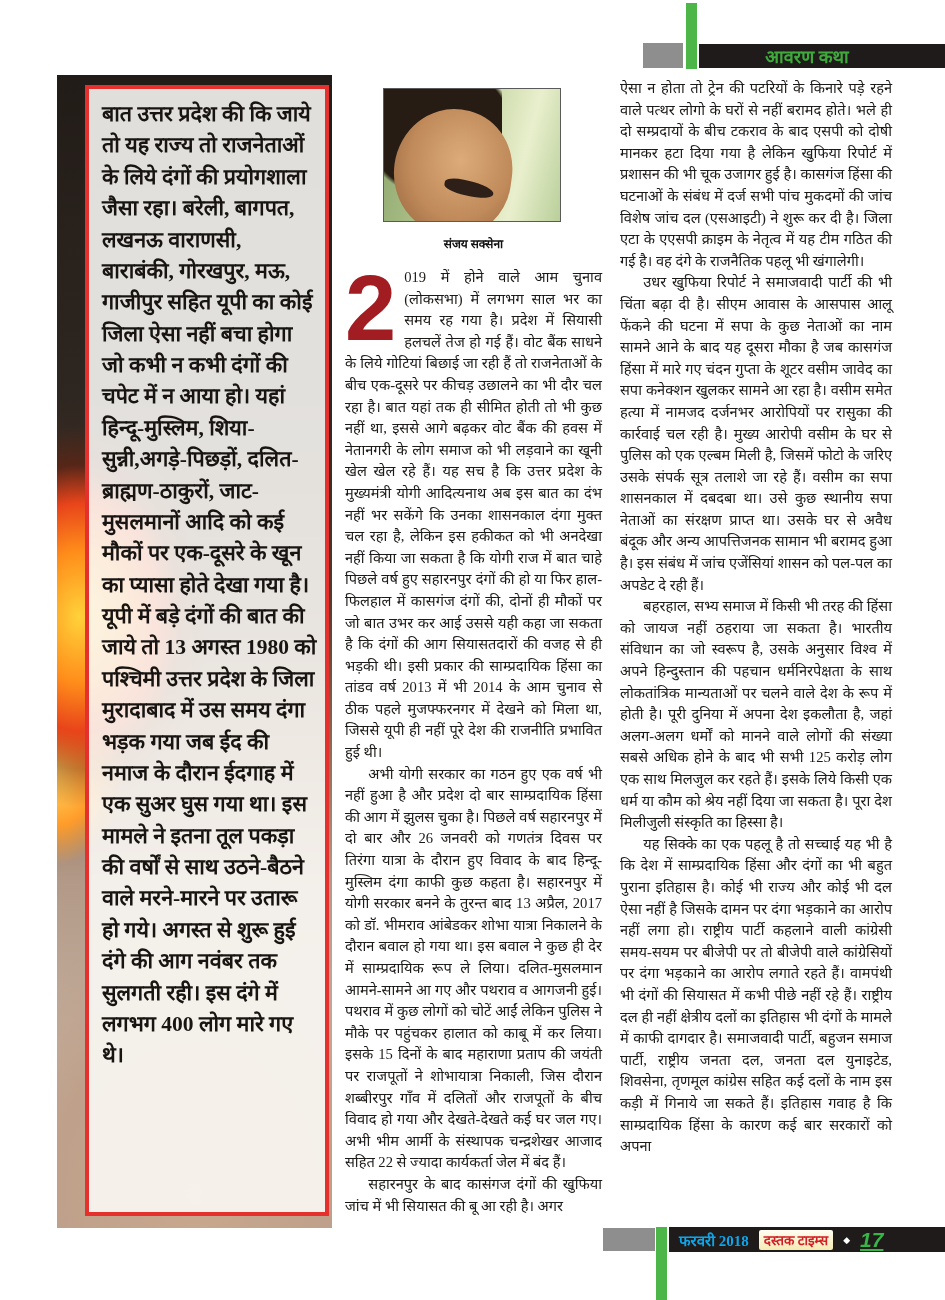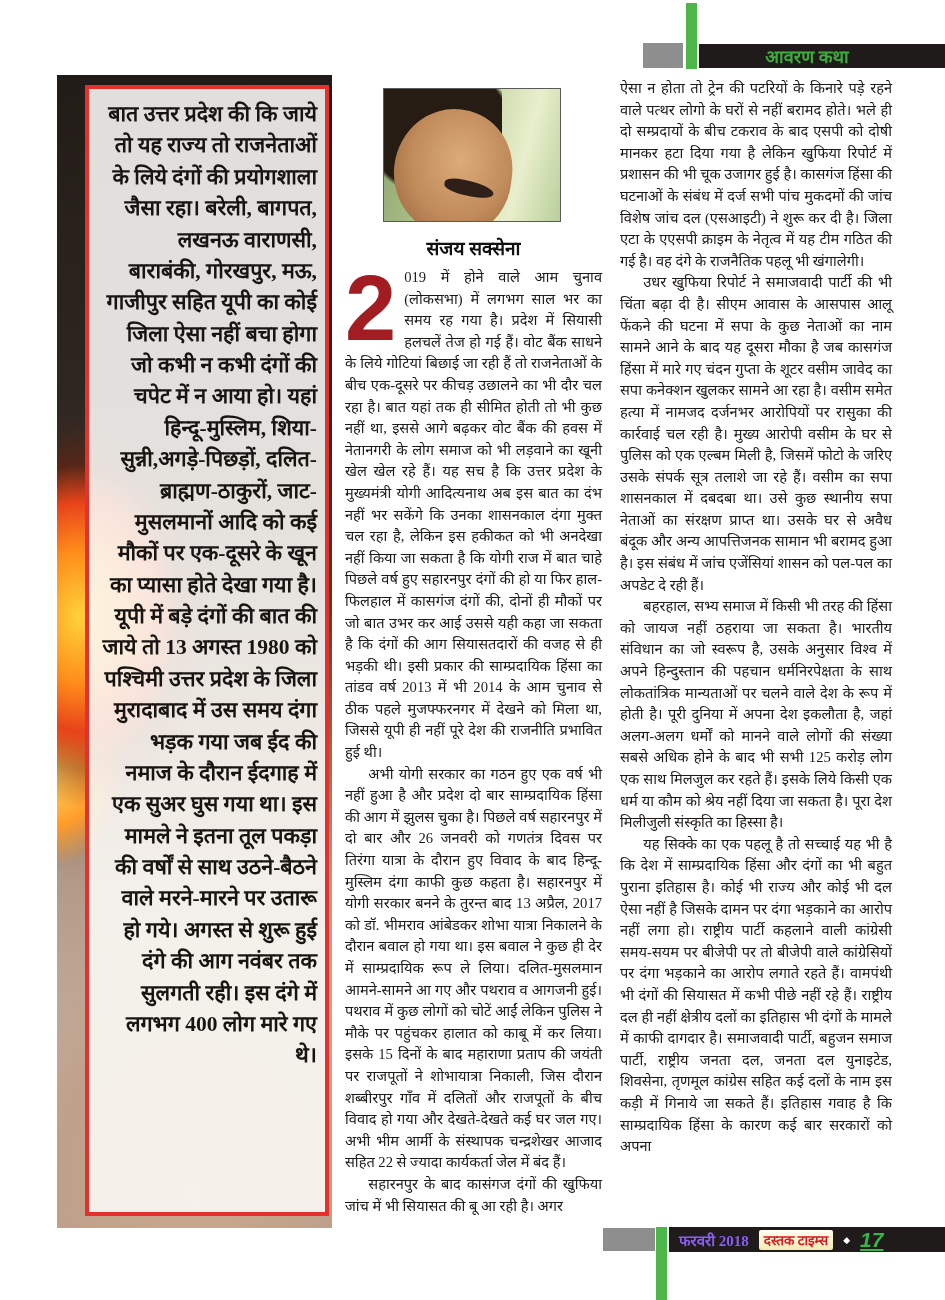--- a/index.html
+++ b/index.html
@@ -16,52 +16,52 @@
   
   .feature { position:absolute; left:57px; top:75px; width:275px; height:1153px; overflow:hidden;
     background:
       radial-gradient(ellipse 130px 190px at 8% 47%, #ffd23a 0%, #ff8c1a 35%, #e8441a 60%, rgba(120,30,10,0.45) 80%, rgba(0,0,0,0) 100%),
       radial-gradient(ellipse 90px 130px at 0% 60%, #ffe26a 0%, #ff9c2a 45%, rgba(0,0,0,0) 75%),
       radial-gradient(ellipse 230px 280px at 50% 97%, #c8a88e 0%, #bfa08a 60%, rgba(0,0,0,0) 100%),
       linear-gradient(to bottom, #221c18 0%, #2e2620 28%, #52392a 45%, #8a6a52 58%, #b39a88 70%, #c3af9e 85%, #c0a995 100%);
   }
   .quote-box { position:absolute; left:28px; top:10px; right:3px; bottom:12px;
     border:4px solid #e5302e; background:rgba(252,250,247,0.88);
-    padding:10px 8px 8px 13px;text-align:right; }
+    padding:10px 8px 8px 13px; }
   .quote-box p { font-size:21.5px; font-weight:bold; line-height:1.46; color:#171411; }
 
   
   .col-center { position:absolute; left:345px; top:75px; width:257px; height:1153px; }
   .author-photo { position:absolute; left:38px; top:13px; width:178px; height:134px; border:1px solid #5a5a5a; overflow:hidden;
     background: linear-gradient(105deg, #8aa56d 0%, #a8bd85 30%, #cfdcae 55%, #e9efcd 75%, #b9cf9a 100%); }
   .photo-hair { position:absolute; left:-32px; top:-38px; width:150px; height:135px;
     background: radial-gradient(ellipse at 58% 58%, #271c14 58%, rgba(0,0,0,0) 62%); }
   .photo-face { position:absolute; left:10px; top:20px; width:118px; height:126px;
     border-radius:50% 48% 45% 50%; transform:rotate(8deg);
     background: radial-gradient(ellipse at 55% 40%, #dcab79 0%, #c08a5a 55%, #8f5f3a 100%); }
   .photo-mustache { position:absolute; left:60px; top:92px; width:50px; height:15px;
     border-radius:40% 60% 50% 50%; transform:rotate(12deg); background:#2e2019; }
   .author-caption { position:absolute; left:0; top:160px; width:100%; text-align:center;
-    font-weight:bold; font-size:19px; color:#111; }
+    font-weight:bold; font-size:12px; color:#111; }
   .article-start { position:absolute; left:0; top:192px; width:257px; }
 
   .body-text { font-size:14.6px; line-height:21.6px; text-align:justify; color:#1c1a18; }
   .body-text.indent { text-indent:1.6em; }
   .dropcap { float:left; font-size:92px; line-height:0.72; font-weight:bold; color:#a11d22;
     padding:8px 8px 0 0; font-family:"Liberation Sans", sans-serif; }
 
   
   .col-right { position:absolute; left:620px; top:78px; width:272px; height:1140px; }
 
   
   .ftr-gray { position:absolute; left:603px; top:1228px; width:52px; height:23px; background:#8e8e8e; }
   .ftr-green-bar { position:absolute; left:656px; top:1227px; width:11px; height:73px; background:#4cb648; }
   .ftr-black { position:absolute; left:669px; top:1227px; width:276px; height:25px; background:#1f1b1a;
     display:flex; align-items:center; gap:10px; padding-left:10px; }
-  .ftr-date { color:#8b5cf6; font-weight:bold; font-size:15px; }
+  .ftr-date { color:#0ea5e9; font-weight:bold; font-size:15px; }
   .ftr-logo { background:linear-gradient(#fffef2,#f6e9b2); color:#d02025; font-weight:bold;
     font-size:13.5px; padding:1px 5px; border-radius:2px; }
   .ftr-diamond { color:#ffffff; font-size:9px; }
   .ftr-page { color:#38b449; font-weight:bold; font-style:italic; font-size:21px;
     font-family:"Liberation Sans", sans-serif;text-decoration:underline; }
 </style>
 </head>
 <body>
 
 <div class="page">

